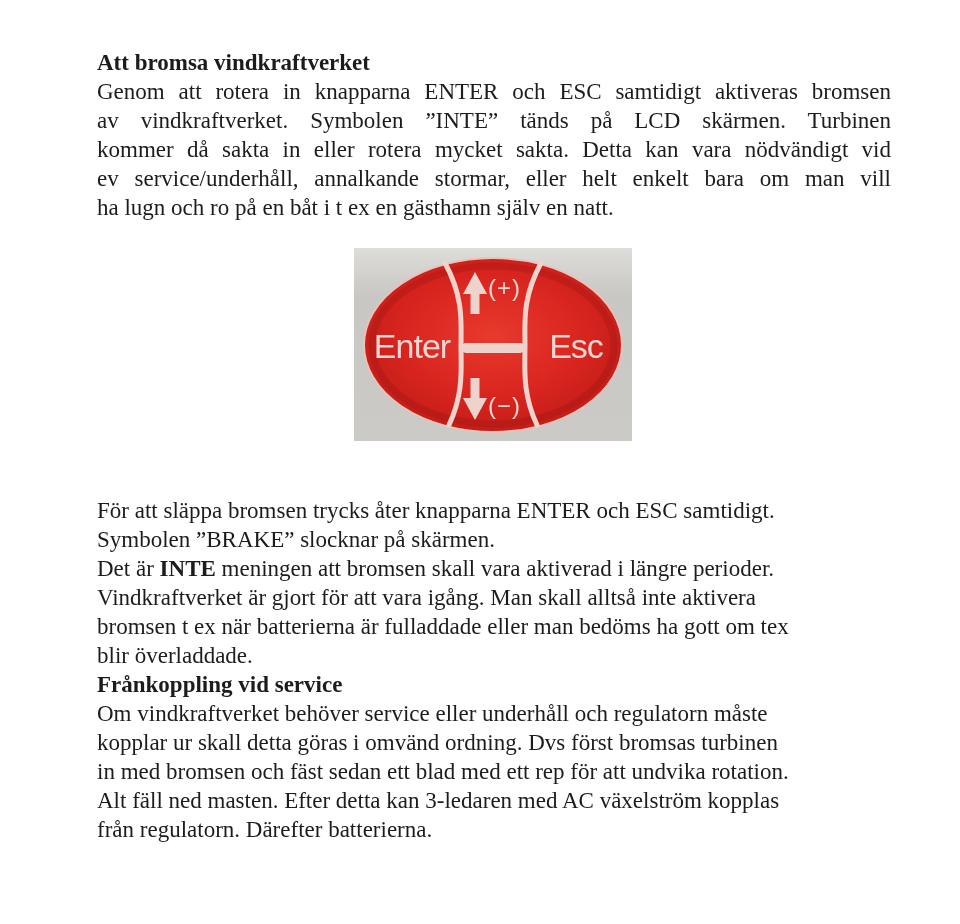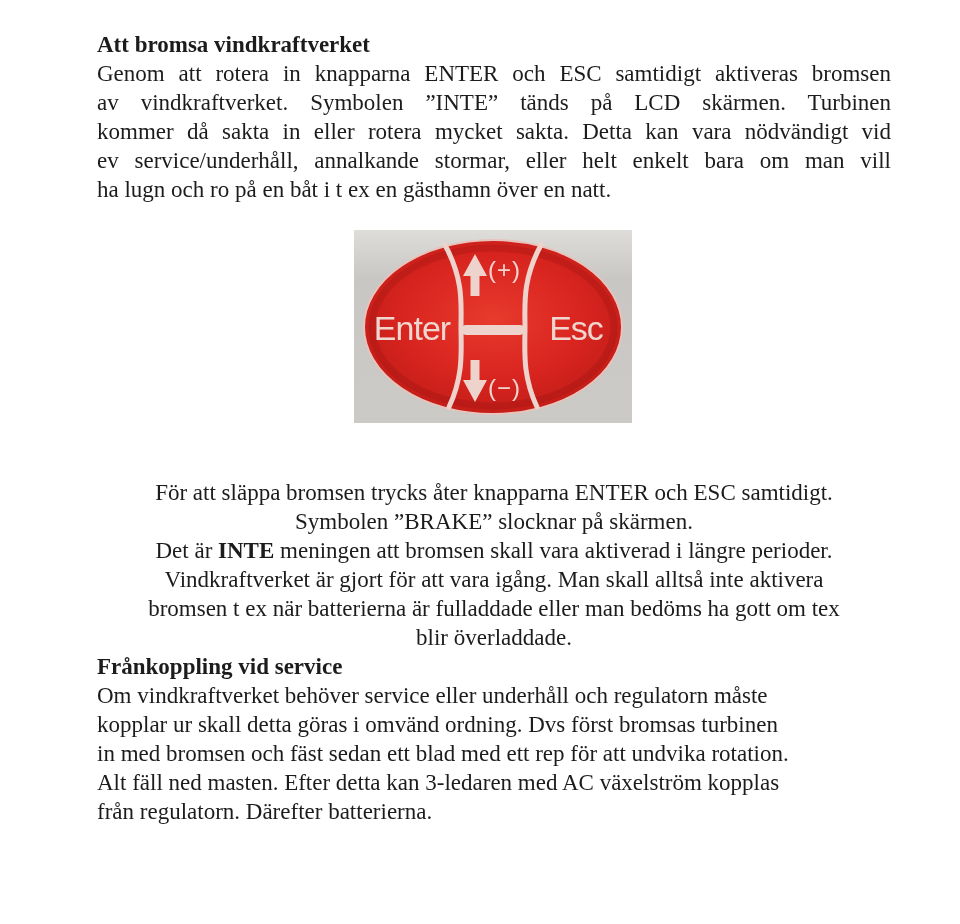--- a/index.html
+++ b/index.html
@@ -3,50 +3,50 @@
 <meta charset="utf-8">
 <style>
   html, body { margin: 0; padding: 0; }
   body {
     width: 960px; height: 924px;
     background: #ffffff;
     overflow: hidden;
     font-family: "Liberation Serif", serif;
     color: #1c1c1c;
   }
-  .doc { margin-left: 97px; width: 794px; padding-top: 30px; }
+  .doc { margin-left: 97px; width: 794px; padding-top: 48px; }
   .line, .h { font-size: 23px; line-height: 29px; }
   .h { font-weight: 700; margin: 0; }
   .j { text-align: justify; text-align-last: justify; }
   .line strong { font-weight: 700; }
 
   .fig { margin: 26px 0 0 257px; width: 278px; height: 193px; }
   .fig svg { display: block; filter: blur(0.4px); }
 
-  .sec-b { margin-top: 55px; text-align: center; }
+  .sec-b { margin-top: 55px; }
 
   .fig text {
     font-family: "Liberation Sans", sans-serif;
     fill: #f0d6d0;
   }
   .btn-label { font-size: 34px; letter-spacing: -1px; }
   .pm-label  { font-size: 24px; letter-spacing: 1px; }
 </style>
 </head>
 <body>
 
 <div class="doc">
 
   <section>
     <h2 class="h">Att bromsa vindkraftverket</h2>
     <div class="line j">Genom att rotera in knapparna ENTER och ESC samtidigt aktiveras bromsen</div>
     <div class="line j">av vindkraftverket. Symbolen ”INTE” tänds på LCD skärmen. Turbinen</div>
     <div class="line j">kommer då sakta in eller rotera mycket sakta. Detta kan vara nödvändigt vid</div>
     <div class="line j">ev service/underhåll, annalkande stormar, eller helt enkelt bara om man vill</div>
-    <div class="line">ha lugn och ro på en båt i t ex en gästhamn över en natt.</div>
+    <div class="line">ha lugn och ro på en båt i t ex en gästhamn själv en natt.</div>
   </section>
 
   <figure class="fig" style="margin:26px 0 0 257px;">
     <svg width="278" height="193" viewBox="0 0 278 193" xmlns="http://www.w3.org/2000/svg">
       <defs>
         <radialGradient id="redg" cx="50%" cy="45%" r="65%">
           <stop offset="0%" stop-color="#e83a2d"></stop>
           <stop offset="55%" stop-color="#d8241f"></stop>
           <stop offset="100%" stop-color="#b81a15"></stop>
         </radialGradient>

